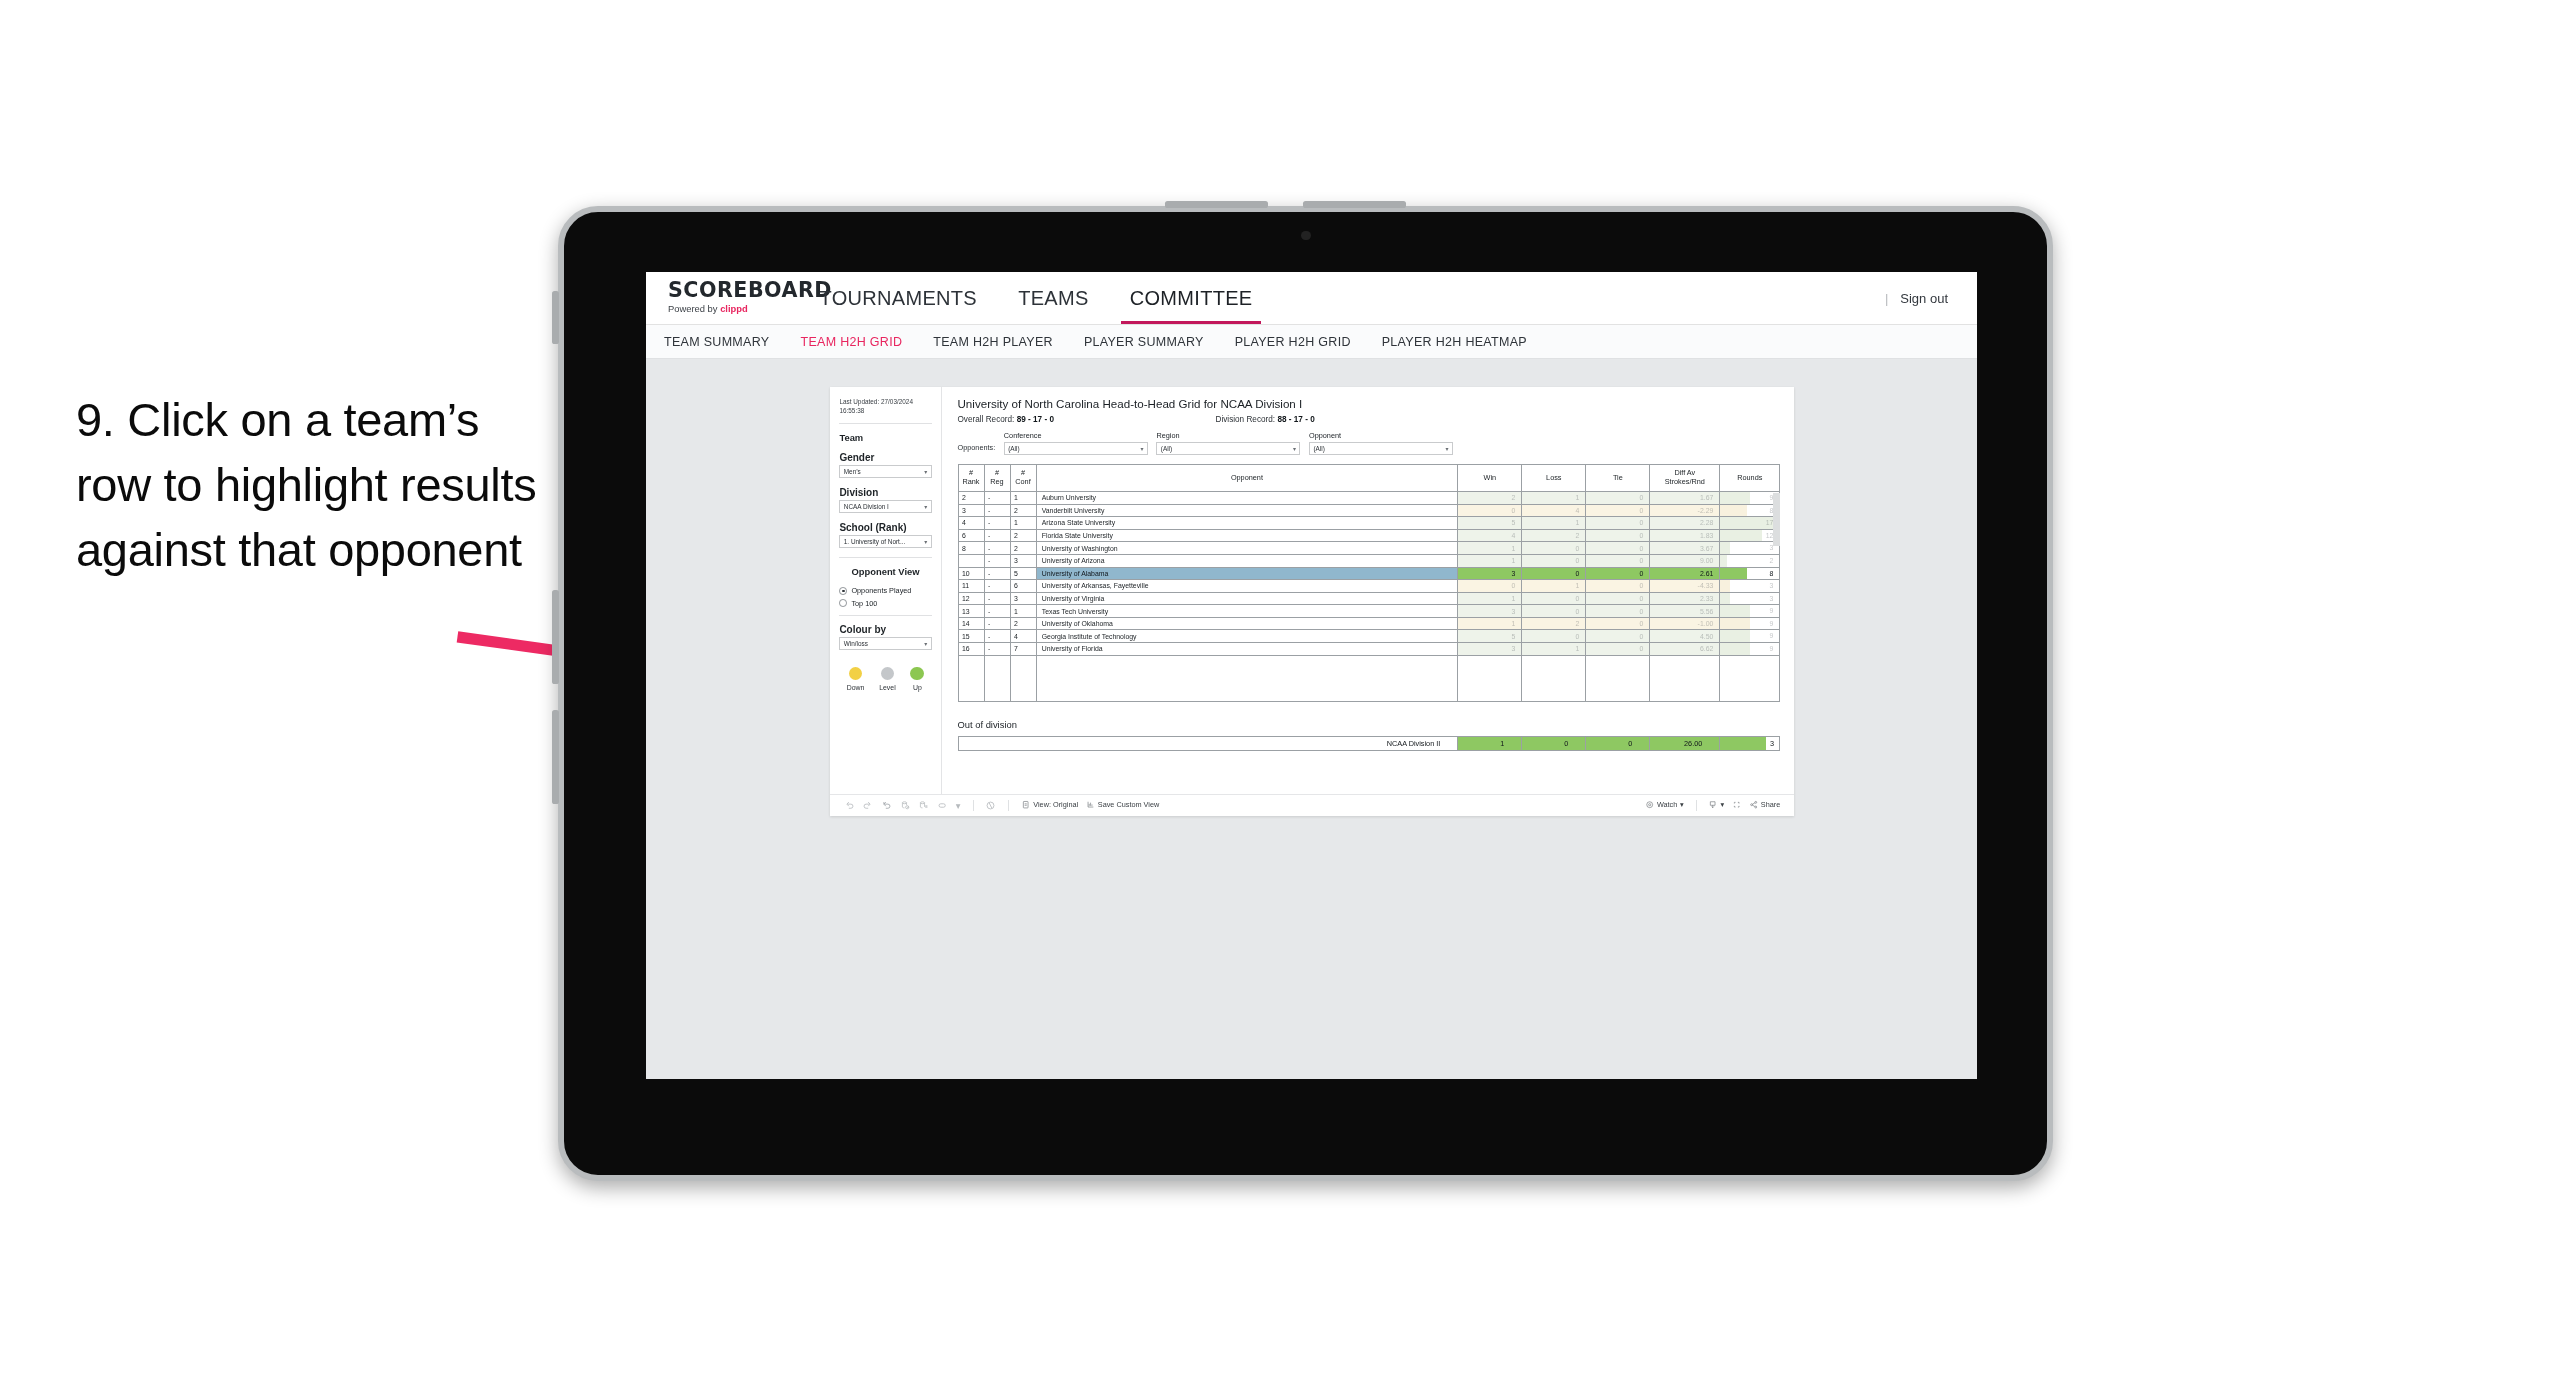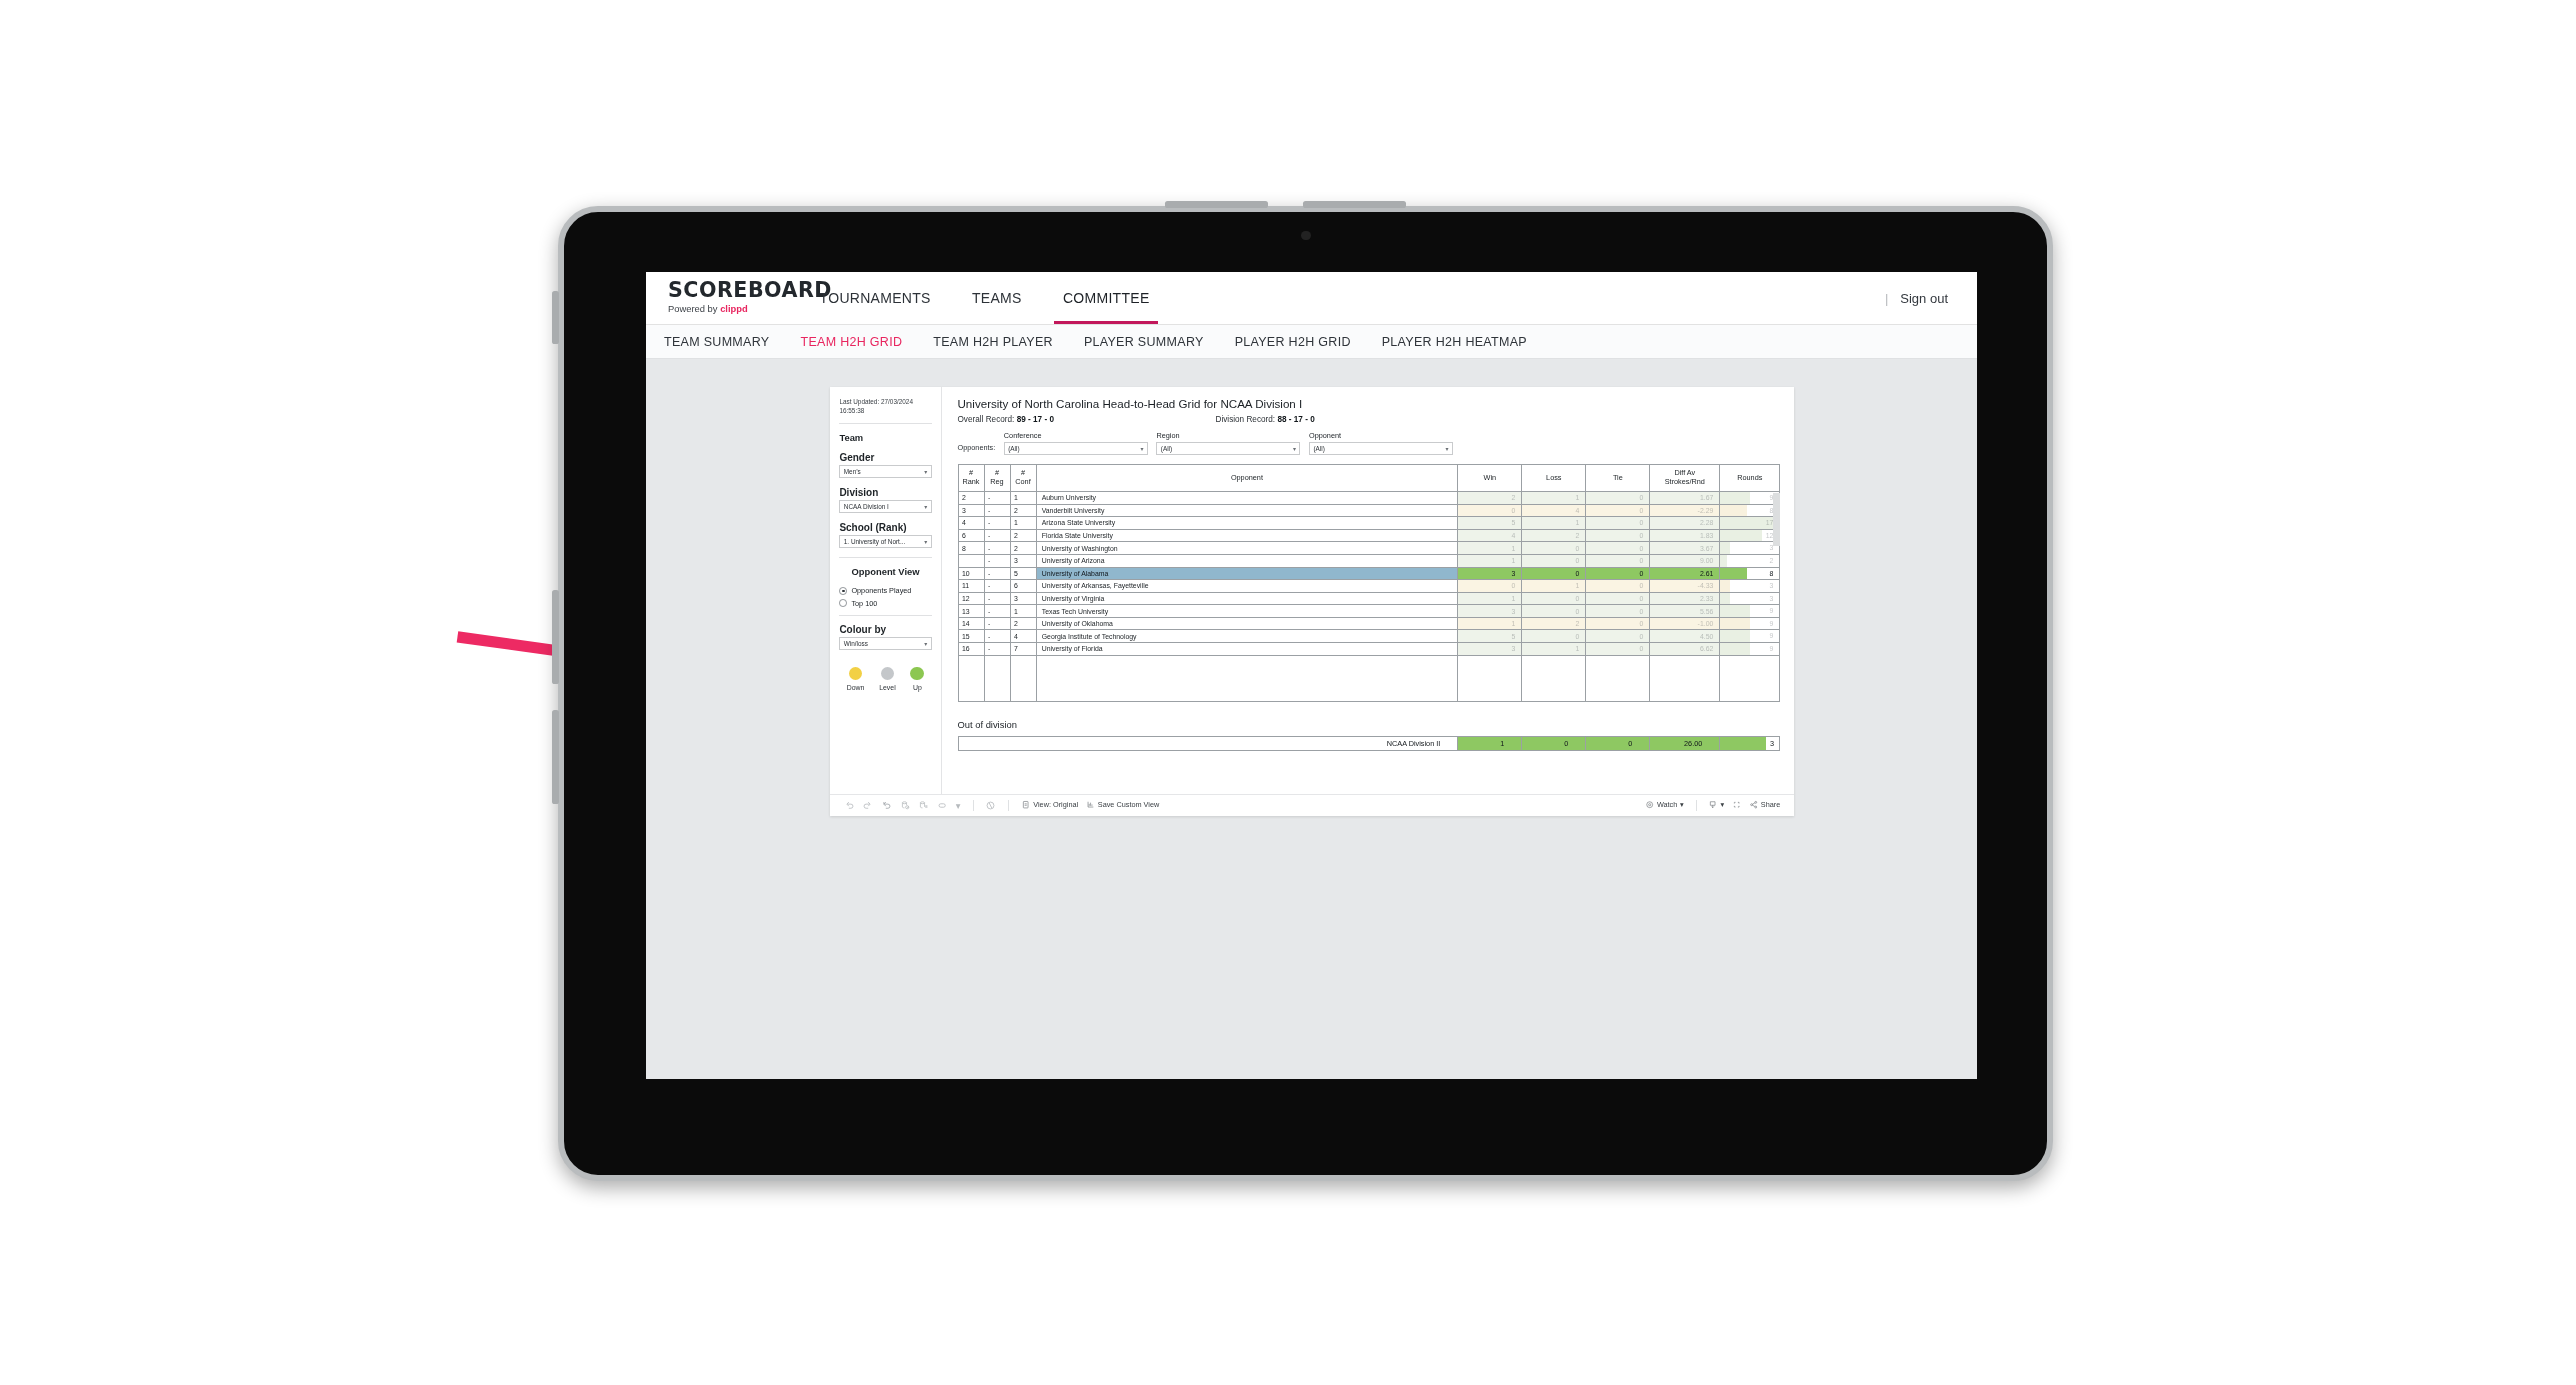--- a/index.html
+++ b/index.html
@@ -74,21 +74,21 @@
     font-weight: bold; font-size: 20.6px; letter-spacing: 0.5px;
     color: #23282d; line-height: 1;
   }
   .brand-sub { font-size: 9.4px; color: #3a3f45; margin-top: 2.6px; }
   .brand-sub .pink { color: #e8255f; font-weight: bold; }
 
   .topnav-items { display: flex; align-items: stretch; }
   .topnav-item {
     display: flex; align-items: center;
     padding: 0 20.6px;
-    font-size: 14px; color: #2d3238;
+    font-size: 20px; color: #2d3238;
     letter-spacing: 0.3px;
     position: relative;
     cursor: pointer;
   }
   .topnav-item.active { color: #1d2126; }
   .topnav-item.active::after {
     content: ""; position: absolute; left: 12px; right: 12px; bottom: 0;
     height: 2.6px; background: #c2185b;
   }
   .signout-wrap {
@@ -249,20 +249,21 @@
   .tb-div { width: 0.9px; height: 11px; background: #dfe1e3; margin: 0 4.3px; }
   .tb-txt { font-size: 7.3px; color: #3c4146; display: flex; align-items: center; gap: 2.6px; cursor: pointer; }
   .tb-spacer { flex: 1; }
   svg { display: block; }
 </style>
 </head>
 <body>
 
 <div id="stage">
 
+  <div class="callout">9. Click on a team’s row to highlight results against that opponent</div>
 
   <div class="arrow-wrap">
     <svg width="653" height="146" viewBox="0 0 760 170">
       <defs>
         <marker id="ah" markerWidth="5" markerHeight="5" refX="1.2" refY="2.5" orient="auto">
           <path d="M0,0 L5,2.5 L0,5 z" fill="#ed2a63"></path>
         </marker>
       </defs>
       <line x1="12" y1="22" x2="700" y2="118" stroke="#ed2a63" stroke-width="13" marker-end="url(#ah)"></line>
     </svg>

